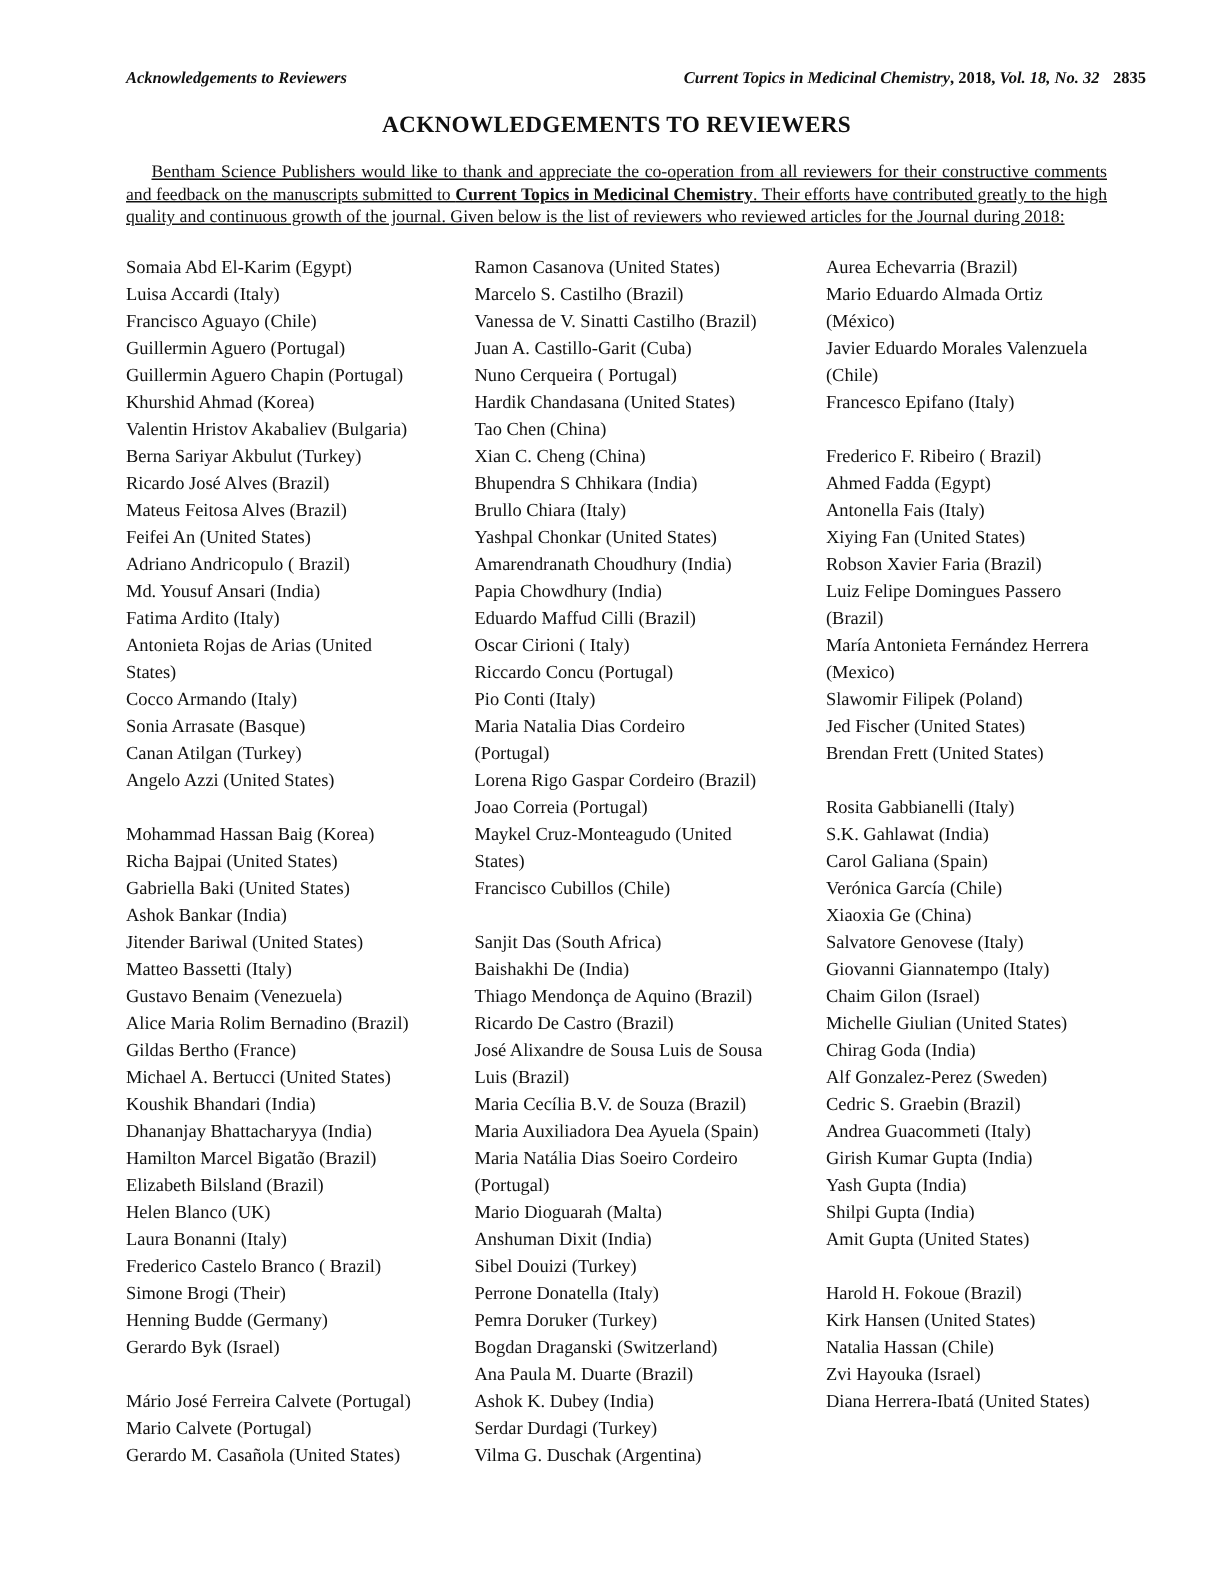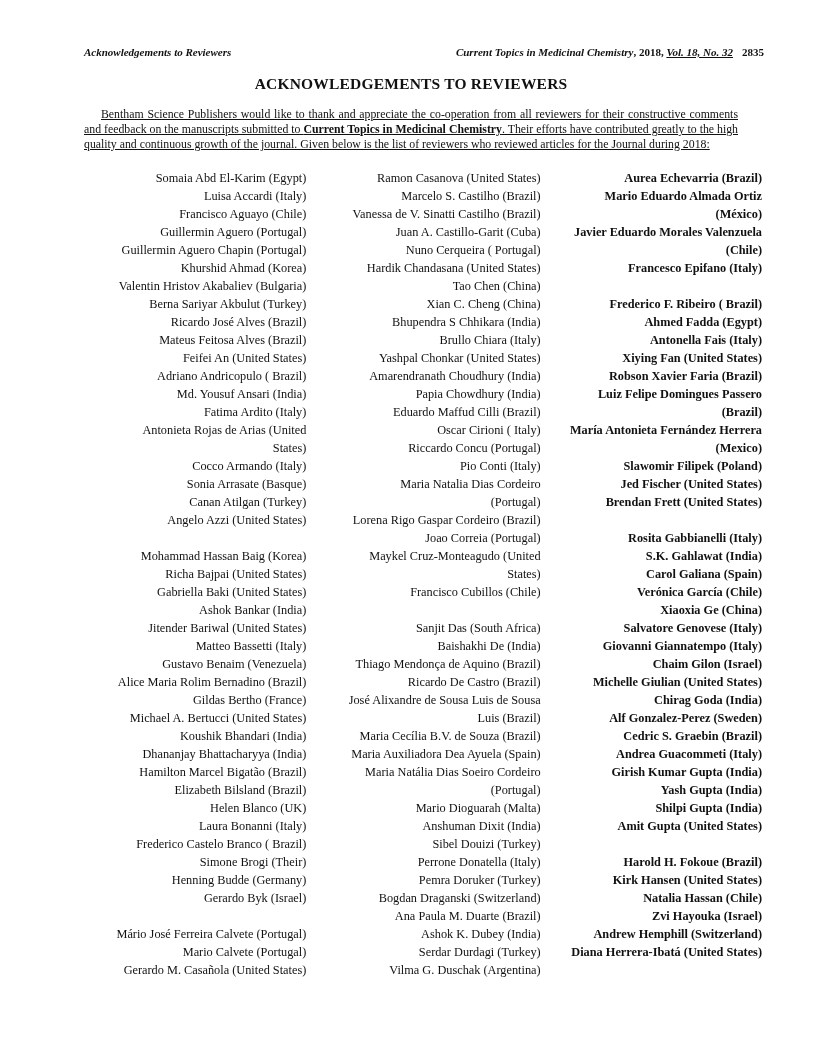--- a/index.html
+++ b/index.html
@@ -21,21 +21,21 @@
     justify-content: space-between;
     align-items: baseline;
     font-size: 11px;
     font-weight: bold;
     width: 680px;
   }
   .rh-left { font-style: italic; }
   .rh-right { white-space: nowrap; }
   .rh-journal { font-style: italic; }
   .rh-mid { font-style: normal; }
-  .rh-vol { font-style: italic; text-decoration: underline; }
+  .rh-vol { font-style: italic; }
   .rh-page { font-style: normal; margin-left: 9px; }
   .page-title {
     text-align: center;
     font-size: 15.5px;
     font-weight: bold;
     letter-spacing: 0.2px;
     margin-top: 17px;
     width: 654px;
   }
   .intro {
@@ -45,26 +45,25 @@
     line-height: 15px;
     text-align: justify;
     text-indent: 17px;
     text-decoration: underline;
   }
   .intro .bold { font-weight: bold; }
   .columns {
     display: flex;
     margin-top: 17px;
     align-items: flex-start;
-    text-align: right;
   }
   .col { font-size: 12.3px; line-height: 18px; }
   .col-1 { width: 223px; margin-right: 10px; }
   .col-2 { width: 225px; margin-right: 10px; }
-  .col-3 { width: 212px; font-weight: bold; }
+  .col-3 { width: 212px; }
   .group + .group { margin-top: 18px; }
   .entry { white-space: pre-line; }
 </style>
 </head>
 <body>
 
 <div class="page">
 
   <div class="running-head">
     <span class="rh-left">Acknowledgements to Reviewers</span>
@@ -217,19 +216,18 @@
           <div class="entry">Girish Kumar Gupta (India)</div>
           <div class="entry">Yash Gupta (India)</div>
           <div class="entry">Shilpi Gupta (India)</div>
           <div class="entry">Amit Gupta (United States)</div>
         </div>
         <div class="group">
           <div class="entry">Harold H. Fokoue (Brazil)</div>
           <div class="entry">Kirk Hansen (United States)</div>
           <div class="entry">Natalia Hassan (Chile)</div>
           <div class="entry">Zvi Hayouka (Israel)</div>
-          <div class="entry">Andrew Hemphill (Switzerland)</div>
           <div class="entry">Diana Herrera-Ibatá (United States)</div>
         </div>
       </div>
   </div>
 
 </div>
 
 </body></html>

